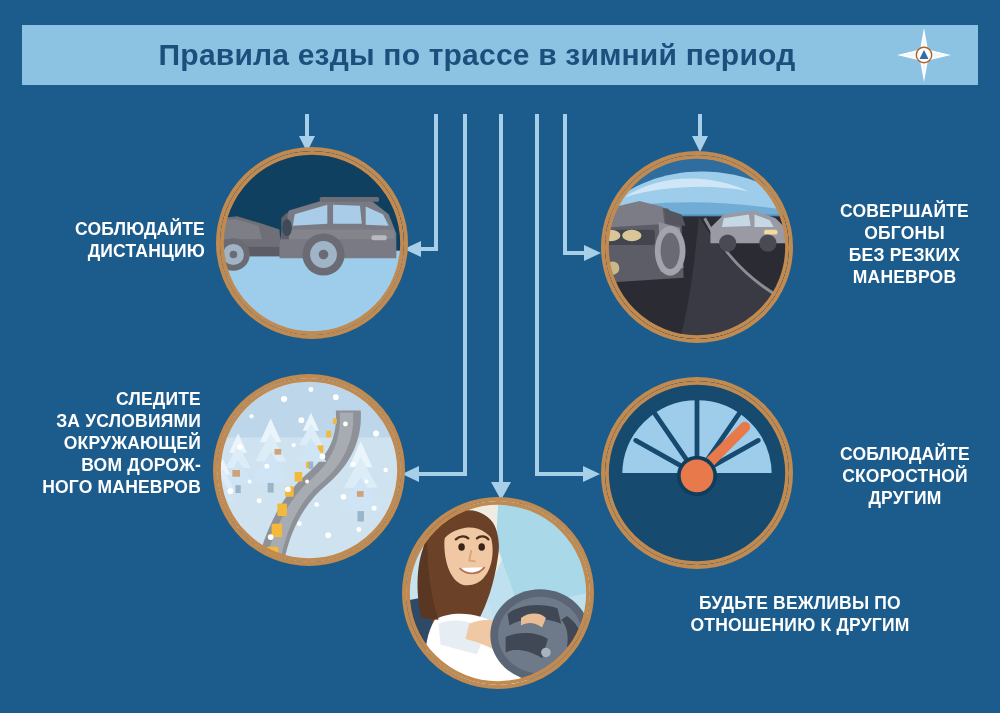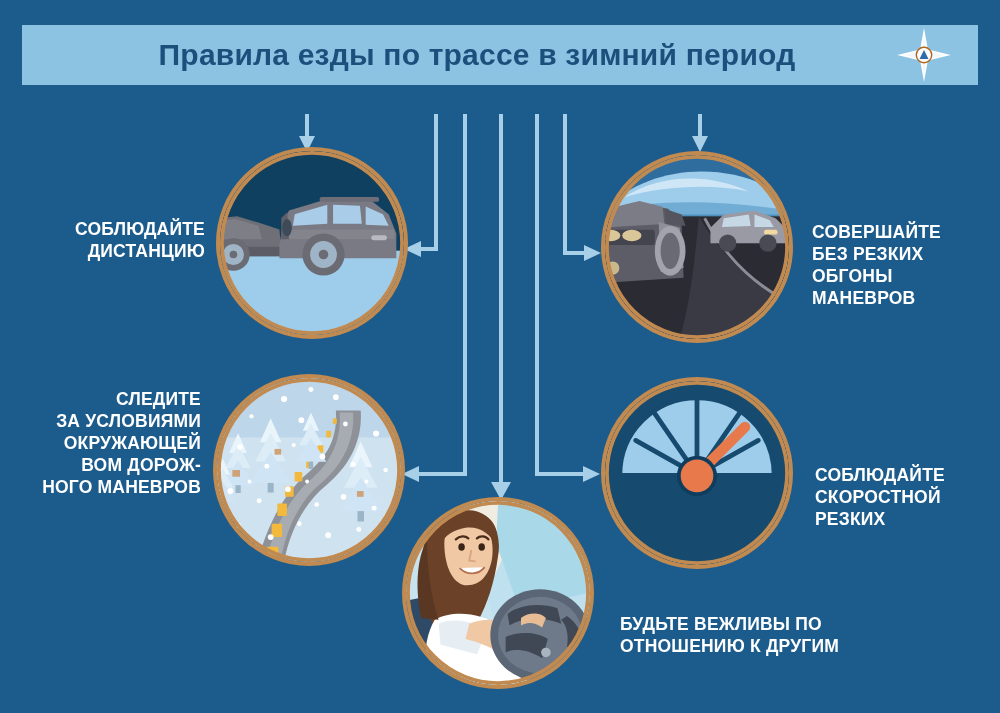--- a/index.html
+++ b/index.html
@@ -35,21 +35,21 @@
   .c-over{left:601px;top:151px;width:192px;height:192px;}
   .c-road{left:213px;top:374px;width:192px;height:192px;}
   .c-speed{left:601px;top:377px;width:192px;height:192px;}
   .c-driver{left:402px;top:497px;width:192px;height:192px;}
   .circle svg{display:block;width:100%;height:100%;}
 
   
   .label{position:absolute;color:#ffffff;font-weight:bold;
          font-size:17.5px;line-height:1.26;letter-spacing:.2px;}
   .label.r{text-align:right;}
-  .label.l{text-align:left;margin-top:21px;}
+  .label.l{text-align:center;}
   .lbl-dist{left:10px;top:218px;width:195px;}
   .lbl-over{left:812px;top:200px;width:185px;}
   .lbl-road{left:6px;top:388px;width:195px;}
   .lbl-speed{left:815px;top:443px;width:180px;}
   .lbl-polite{left:620px;top:592px;width:360px;}
 </style>
 </head>
 <body>
 
 <div id="stage">
@@ -344,37 +344,37 @@
     </svg>
   </div>
 
   <div class="label r lbl-dist">
     <div>СОБЛЮДАЙТЕ</div>
     <div>ДИСТАНЦИЮ</div>
   </div>
 
   <div class="label l lbl-over">
     <div>СОВЕРШАЙТЕ</div>
+    <div>ОБГОНЫ</div>
     <div>БЕЗ РЕЗКИХ</div>
-    <div>ОБГОНЫ</div>
     <div>МАНЕВРОВ</div>
   </div>
 
   <div class="label r lbl-road">
     <div>СЛЕДИТЕ</div>
     <div>ЗА УСЛОВИЯМИ</div>
     <div>ОКРУЖАЮЩЕЙ</div>
     <div>ВОМ ДОРОЖ-</div>
     <div>НОГО МАНЕВРОВ</div>
   </div>
 
   <div class="label l lbl-speed">
     <div>СОБЛЮДАЙТЕ</div>
     <div>СКОРОСТНОЙ</div>
-    <div>РЕЗКИХ</div>
+    <div>ДРУГИМ</div>
   </div>
 
   <div class="label l lbl-polite">
     <div>БУДЬТЕ ВЕЖЛИВЫ ПО</div>
     <div>ОТНОШЕНИЮ К ДРУГИМ</div>
   </div>
 
 </div>
 
 </body></html>

